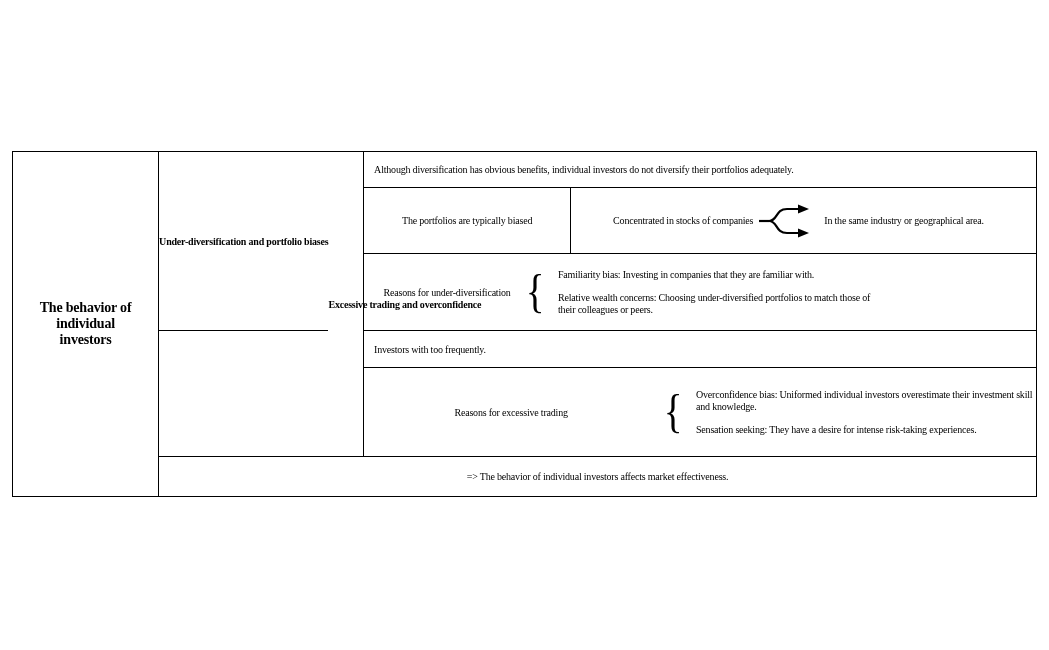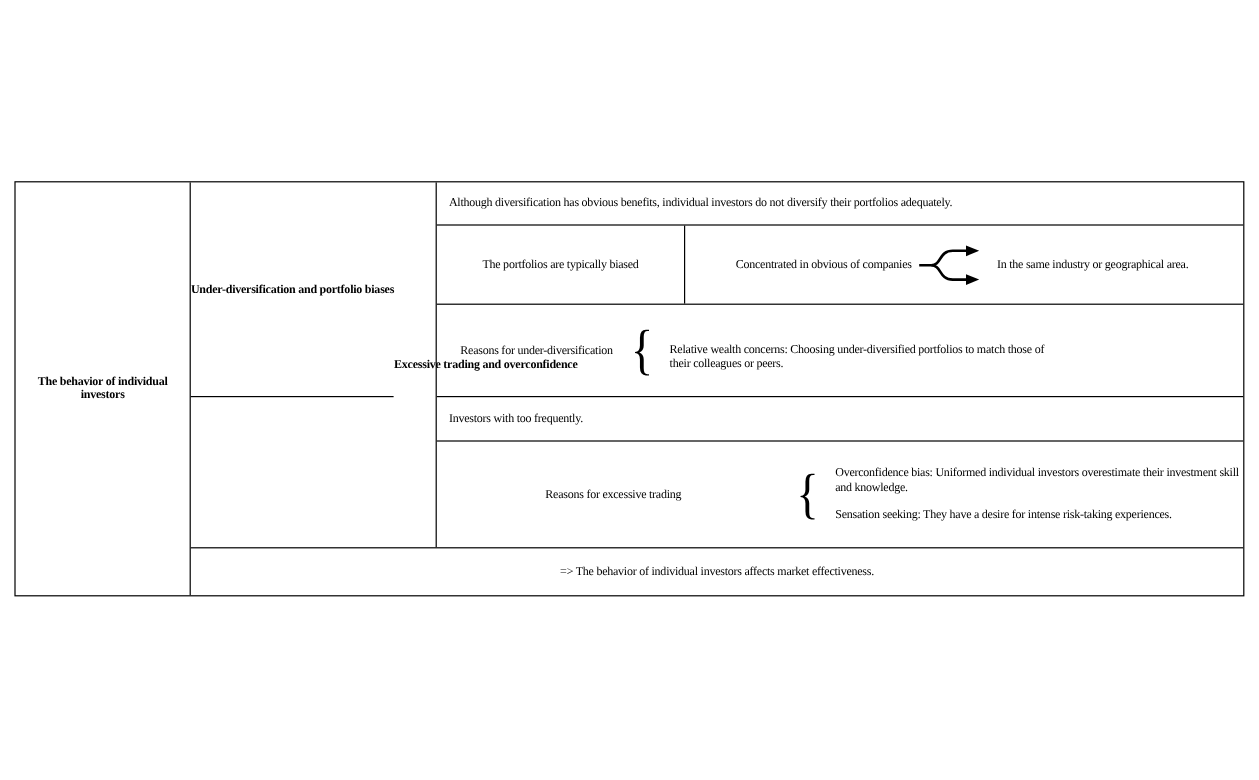--- a/index.html
+++ b/index.html
@@ -9,21 +9,21 @@
     letter-spacing:-0.2px;
   }
   .tbl{
     position:absolute;left:12px;top:151px;width:1025px;height:346px;
     border:1.5px solid #000;box-sizing:border-box;display:flex;background:#fff;
   }
   .tbl *{box-sizing:border-box;}
   .left-col{
     width:166px;border-right:1.5px solid #000;display:flex;align-items:center;justify-content:center;
   }
-  .root-title{width:112px;text-align:center;font-weight:bold;font-size:10px;line-height:1.15;}
+  .root-title{width:112px;text-align:center;font-weight:bold;font-size:14px;line-height:1.15;}
   .right-wrap{flex:1;display:flex;flex-direction:column;}
   .top-block{flex:1;display:flex;min-height:0;}
   .mid-col{width:205px;border-right:1.5px solid #000;display:flex;flex-direction:row;}
   .sec-label{display:flex;align-items:center;justify-content:center;font-weight:bold;white-space:nowrap;}
   .sec1{height:179px;border-bottom:1.5px solid #000;}
   .sec2{flex:1;}
   .rows-col{flex:1;display:flex;flex-direction:column;}
   .row{border-bottom:1.5px solid #000;display:flex;align-items:center;}
   .row1{height:36px;padding-left:10px;}
   .row2{height:66px;padding:0;}
@@ -71,38 +71,39 @@
 
           <div class="row row1">
             <span>Although diversification has obvious benefits, individual investors do not diversify their portfolios adequately.</span>
           </div>
 
           <div class="row row2">
             <div class="row2-a">
               <span>The portfolios are typically biased</span>
             </div>
             <div class="row2-b">
-              <span>Concentrated in obvious of companies</span>
+              <span>Concentrated in stocks of companies</span>
               <svg class="fork" width="58" height="40" viewBox="0 0 58 40">
                 <path d="M1,20 L11,20" stroke="#000" stroke-width="2.2" fill="none"></path>
                 <path d="M11,20 C20,20 17,8 29,8 L41,8" stroke="#000" stroke-width="2.2" fill="none"></path>
                 <path d="M11,20 C20,20 17,32 29,32 L41,32" stroke="#000" stroke-width="2.2" fill="none"></path>
                 <polygon points="40,3.5 51,8 40,12.5" fill="#000"></polygon>
                 <polygon points="40,27.5 51,32 40,36.5" fill="#000"></polygon>
               </svg>
               <div class="branches">
                 <div>In the same industry or geographical area.</div>
               </div>
             </div>
           </div>
 
           <div class="row row3">
             <div class="reason-label r3-label">Reasons for under-diversification</div>
             <div class="brace">{</div>
             <div class="items r3-items">
+              <div>Familiarity bias: Investing in companies that they are familiar with.</div>
               <div class="item2">Relative wealth concerns: Choosing under-diversified portfolios to match those of their colleagues or peers.</div>
             </div>
           </div>
 
           <div class="row row4">
             <span>Investors with too frequently.</span>
           </div>
 
           <div class="row row5">
             <div class="reason-label r5-label">Reasons for excessive trading</div>

